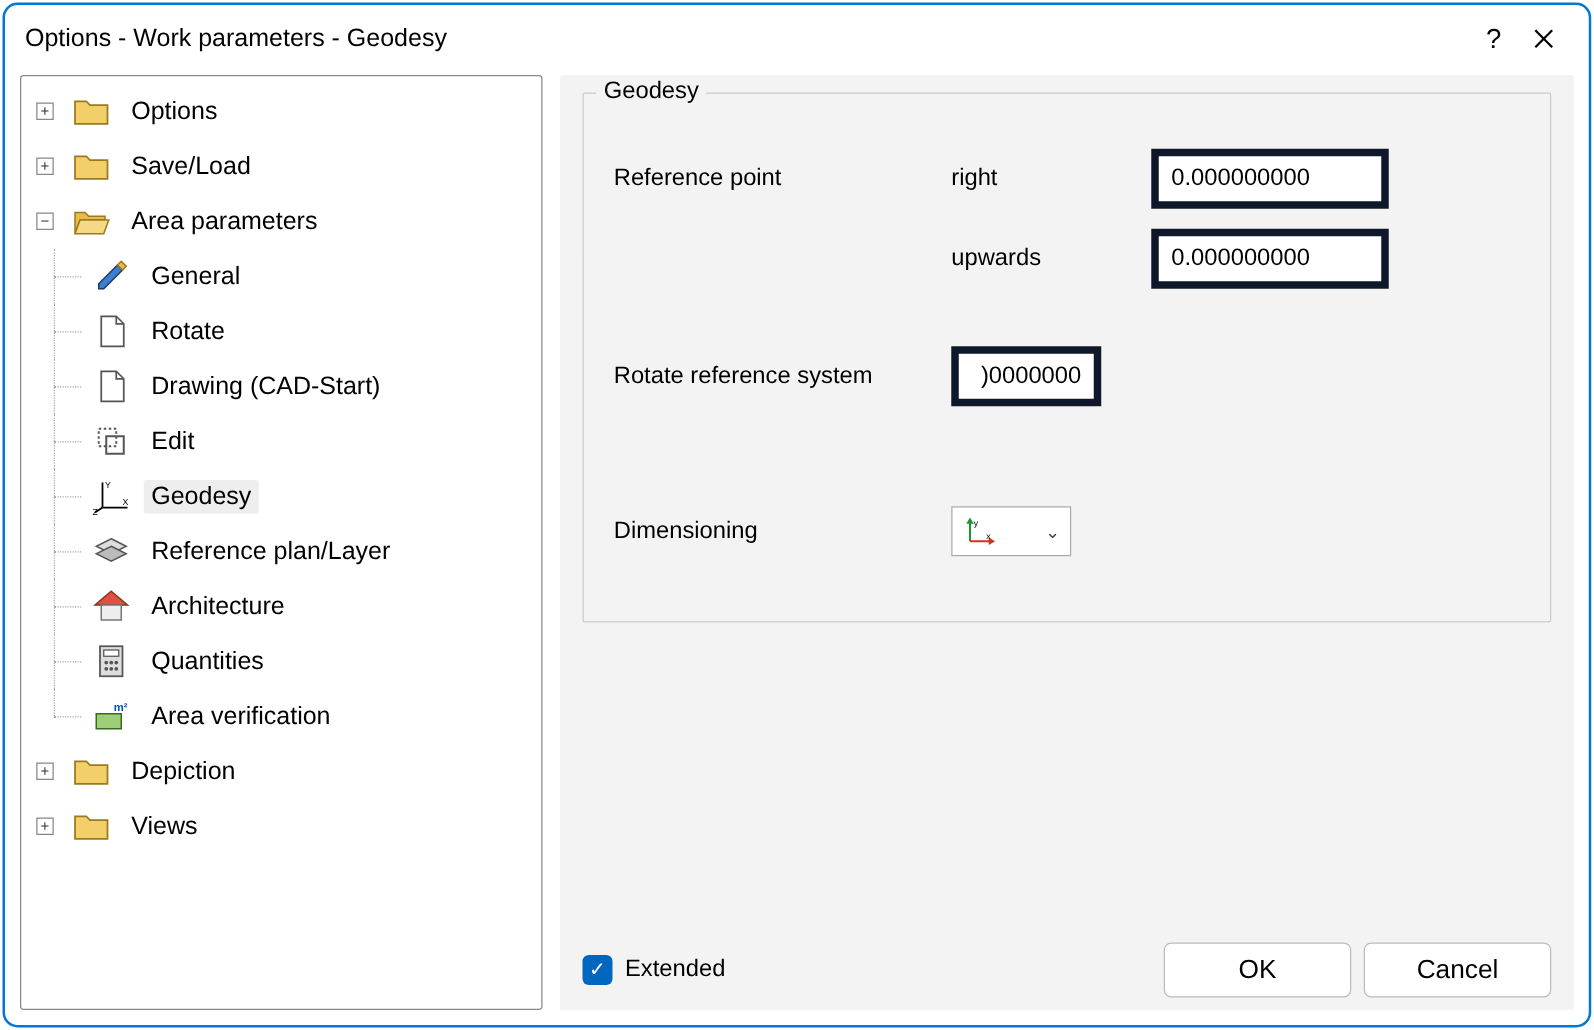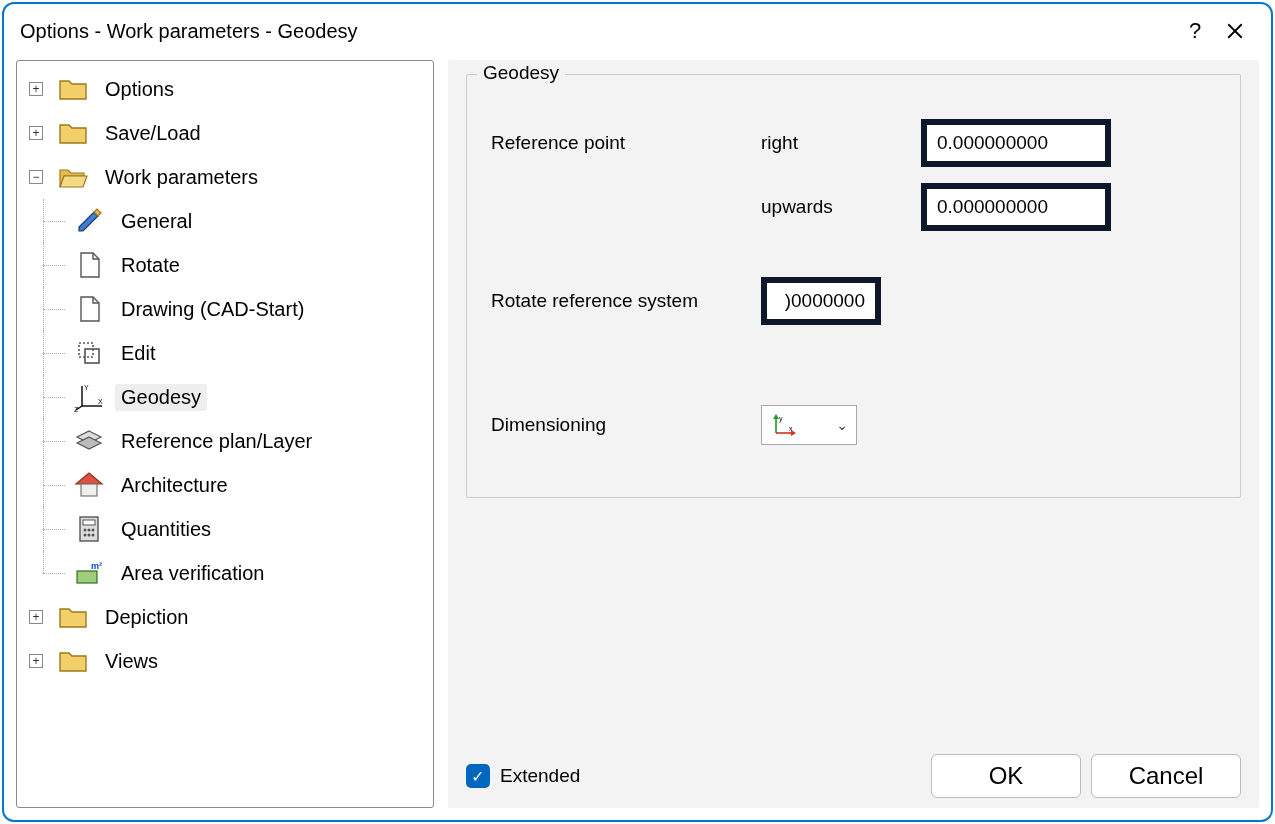--- a/index.html
+++ b/index.html
@@ -183,21 +183,21 @@
     color: #fff;
     font-size: 16px;
   }
   .footer-label { font-size: 19px; margin-right: auto; }
   .btn {
     min-width: 150px;
     height: 44px;
     border: 1px solid #bbb;
     border-radius: 6px;
     background: #fff;
-    font-size: 24px;
+    font-size: 21px;
     display: flex;
     align-items: center;
     justify-content: center;
     cursor: pointer;
   }
   .axis-icon { width: 28px; height: 24px; }
 </style>
 </head>
 <body>
 
@@ -235,21 +235,21 @@
             <span class="label">Save/Load</span>
           </div>
         </li>
         <li>
           <div class="node">
             <span class="expander">−</span>
             <svg class="icon" viewBox="0 0 32 32">
               <path d="M3 9 L11 9 L14 12 L27 12 L27 15 L7 15 L3 26 Z" fill="#e8bb4a" stroke="#9a7a20" stroke-width="1.2"></path>
               <path d="M7 15 L30 15 L26 26 L3 26 Z" fill="#f6d985" stroke="#9a7a20" stroke-width="1.2"></path>
             </svg>
-            <span class="label">Work parameters</span>
+            <span class="label">Area parameters</span>
           </div>
           <ul>
             <li>
               <div class="node">
                 <svg class="icon" viewBox="0 0 32 32">
                   <path d="M6 26 L10 26 L25 11 L21 7 L6 22 Z" fill="#3d7ecf" stroke="#1a3a66" stroke-width="1.2"></path>
                   <path d="M21 7 L25 11 L28 8 L24 4 Z" fill="#e8bb4a" stroke="#9a7a20" stroke-width="1.2"></path>
                 </svg>
                 <span class="label">General</span>
               </div>

